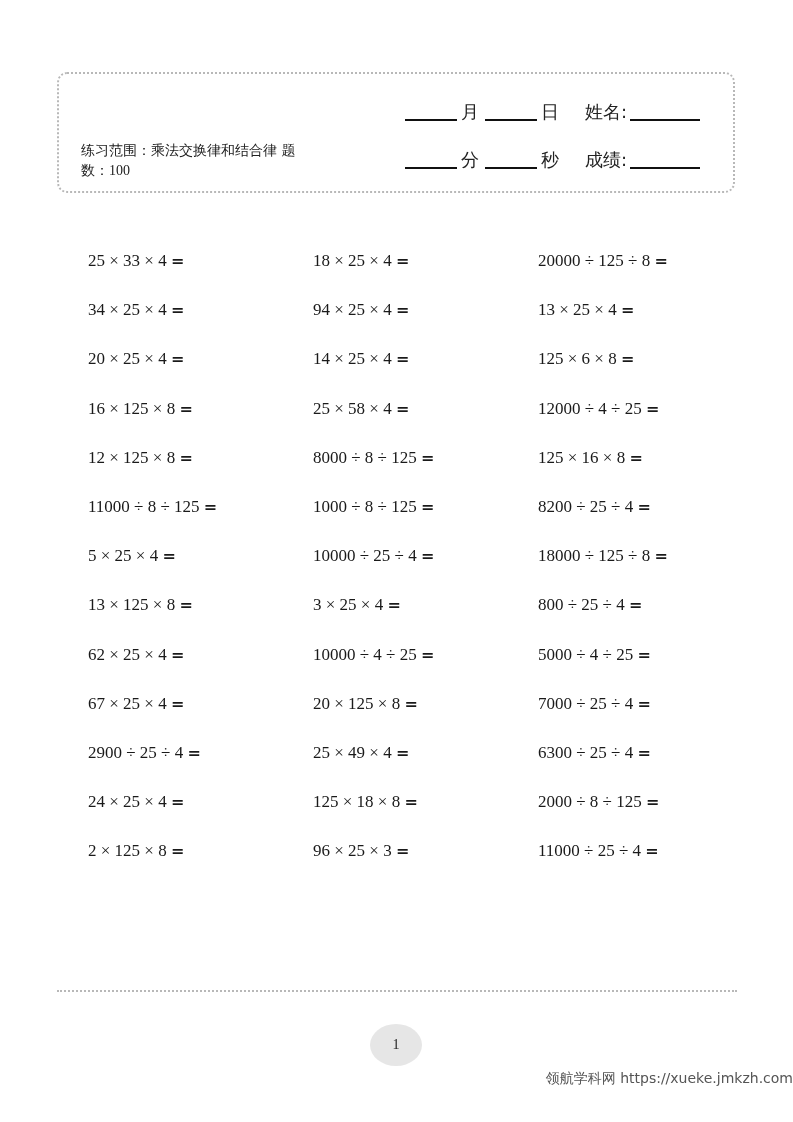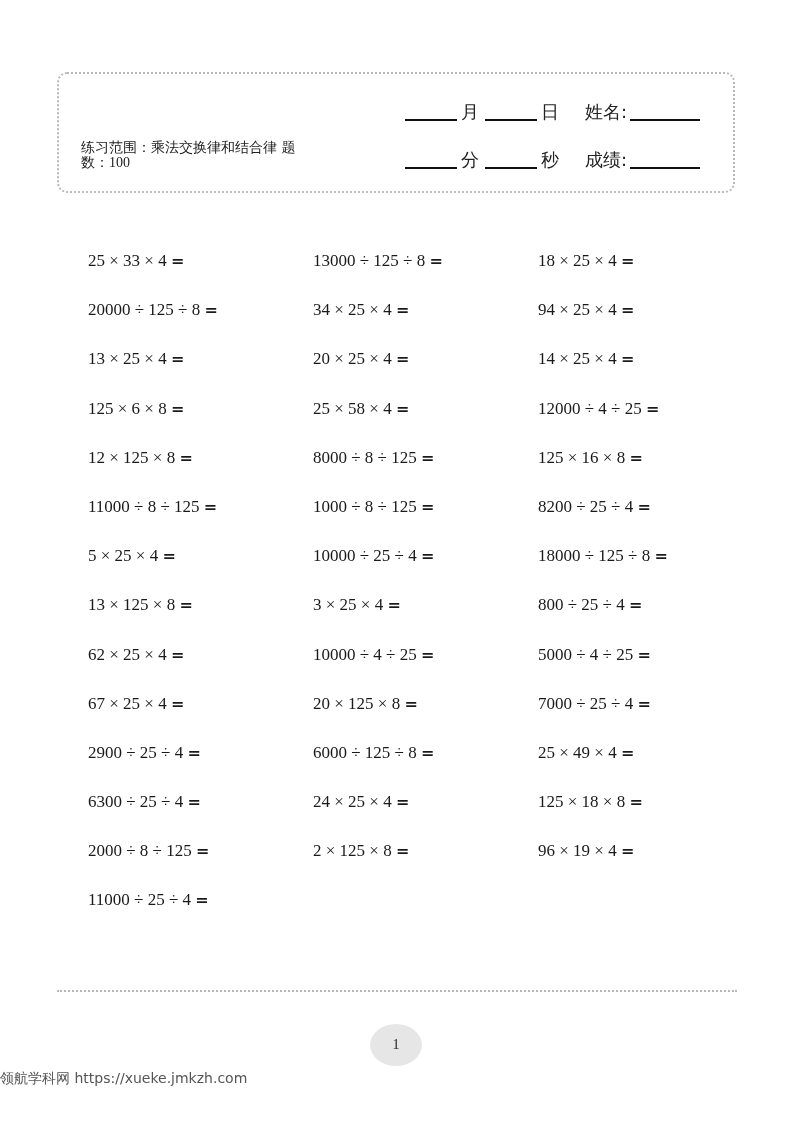--- a/index.html
+++ b/index.html
@@ -6,21 +6,21 @@
     body { width: 793px; height: 1122px; position: relative; overflow: hidden;
            font-family: "Liberation Serif", "DejaVu Serif", serif; color: #1a1a1a; }
 
     .header-box {
       position: absolute; left: 57px; top: 72px; width: 678px; height: 121px;
       border: 2px dotted #b8b8b8; border-radius: 10px; box-sizing: border-box;
     }
     .range-text {
       position: absolute; left: 22px; top: 66px; width: 230px;
       font-family: "DejaVu Sans", "Liberation Sans", sans-serif;
-      font-size: 14px; line-height: 15px; color: #222;
+      font-size: 14px; line-height: 20px; color: #222;
     }
     .range-text .num { font-family: "Liberation Serif", serif; }
 
     .fill-row {
       position: absolute; left: 346px; display: flex; align-items: flex-end;
       font-family: "DejaVu Sans", "Liberation Sans", sans-serif; font-size: 18px; color: #222;
     }
     .fill-row.r1 { top: 26px; }
     .fill-row.r2 { top: 74px; }
     .blank { display: inline-block; border-bottom: 2px solid #111; height: 18px; margin-bottom: 3px; }
@@ -43,21 +43,21 @@
       position: absolute; left: 57px; top: 990px; width: 680px;
       border-top: 2px dotted #b8b8b8;
     }
     .page-badge {
       position: absolute; left: 370px; top: 1024px; width: 52px; height: 42px;
       border-radius: 50%; background: #e6e6e6;
       display: flex; align-items: center; justify-content: center;
       font-size: 14px; color: #222;
     }
     .footer {
-      position: absolute; left: 0; width: 793px; top: 1070px; text-align: left;
+      position: absolute; left: 0; width: 793px; top: 1070px; text-align: right;
       font-family: "DejaVu Sans", "Liberation Sans", sans-serif; font-size: 14px; color: #555;
     }
   </style>
 </head>
 <body>
 
 <div class="header-box">
   <div class="fill-row r1">
     <span class="blank short"></span>
     <span class="unit">月</span>
@@ -77,33 +77,33 @@
     <span class="blank long"></span>
   </div>
   <div class="range-text">
     <span>练习范围：乘法交换律和结合律</span>
     <span>题数：</span><span class="num">100</span>
   </div>
 </div>
 
 <div class="problems">
   <div class="problem"><span>25 × 33 × 4</span> <span class="eq">=</span></div>
-  <div class="problem"><span>13000 ÷ 125 ÷ 8</span> <span class="eq">=</span></div>
 
   <div class="problem"><span>18 × 25 × 4</span> <span class="eq">=</span></div>
   <div class="problem"><span>20000 ÷ 125 ÷ 8</span> <span class="eq">=</span></div>
   <div class="problem"><span>34 × 25 × 4</span> <span class="eq">=</span></div>
 
   <div class="problem"><span>94 × 25 × 4</span> <span class="eq">=</span></div>
   <div class="problem"><span>13 × 25 × 4</span> <span class="eq">=</span></div>
   <div class="problem"><span>20 × 25 × 4</span> <span class="eq">=</span></div>
 
   <div class="problem"><span>14 × 25 × 4</span> <span class="eq">=</span></div>
   <div class="problem"><span>125 × 6 × 8</span> <span class="eq">=</span></div>
 
+  <div class="problem"><span>16 × 125 × 8</span> <span class="eq">=</span></div>
   <div class="problem"><span>25 × 58 × 4</span> <span class="eq">=</span></div>
   <div class="problem"><span>12000 ÷ 4 ÷ 25</span> <span class="eq">=</span></div>
 
   <div class="problem"><span>12 × 125 × 8</span> <span class="eq">=</span></div>
   <div class="problem"><span>8000 ÷ 8 ÷ 125</span> <span class="eq">=</span></div>
   <div class="problem"><span>125 × 16 × 8</span> <span class="eq">=</span></div>
 
   <div class="problem"><span>11000 ÷ 8 ÷ 125</span> <span class="eq">=</span></div>
   <div class="problem"><span>1000 ÷ 8 ÷ 125</span> <span class="eq">=</span></div>
   <div class="problem"><span>8200 ÷ 25 ÷ 4</span> <span class="eq">=</span></div>
@@ -118,31 +118,30 @@
   <div class="problem"><span>800 ÷ 25 ÷ 4</span> <span class="eq">=</span></div>
   <div class="problem"><span>62 × 25 × 4</span> <span class="eq">=</span></div>
   <div class="problem"><span>10000 ÷ 4 ÷ 25</span> <span class="eq">=</span></div>
 
   <div class="problem"><span>5000 ÷ 4 ÷ 25</span> <span class="eq">=</span></div>
   <div class="problem"><span>67 × 25 × 4</span> <span class="eq">=</span></div>
   <div class="problem"><span>20 × 125 × 8</span> <span class="eq">=</span></div>
 
   <div class="problem"><span>7000 ÷ 25 ÷ 4</span> <span class="eq">=</span></div>
   <div class="problem"><span>2900 ÷ 25 ÷ 4</span> <span class="eq">=</span></div>
-  <div class="problem"><span>6000 ÷ 125 ÷ 8</span> <span class="eq">=</span></div>
 
   <div class="problem"><span>25 × 49 × 4</span> <span class="eq">=</span></div>
   <div class="problem"><span>6300 ÷ 25 ÷ 4</span> <span class="eq">=</span></div>
 
   <div class="problem"><span>24 × 25 × 4</span> <span class="eq">=</span></div>
   <div class="problem"><span>125 × 18 × 8</span> <span class="eq">=</span></div>
   <div class="problem"><span>2000 ÷ 8 ÷ 125</span> <span class="eq">=</span></div>
 
   <div class="problem"><span>2 × 125 × 8</span> <span class="eq">=</span></div>
-  <div class="problem"><span>96 × 19 × 4</span> <span class="eq">=</span></div>
+  <div class="problem"><span>96 × 25 × 3</span> <span class="eq">=</span></div>
   <div class="problem"><span>11000 ÷ 25 ÷ 4</span> <span class="eq">=</span></div>
 </div>
 
 <div class="divider"></div>
 
 <div class="page-badge">
   <span>1</span>
 </div>
 
 <div class="footer">领航学科网 https://xueke.jmkzh.com</div>

